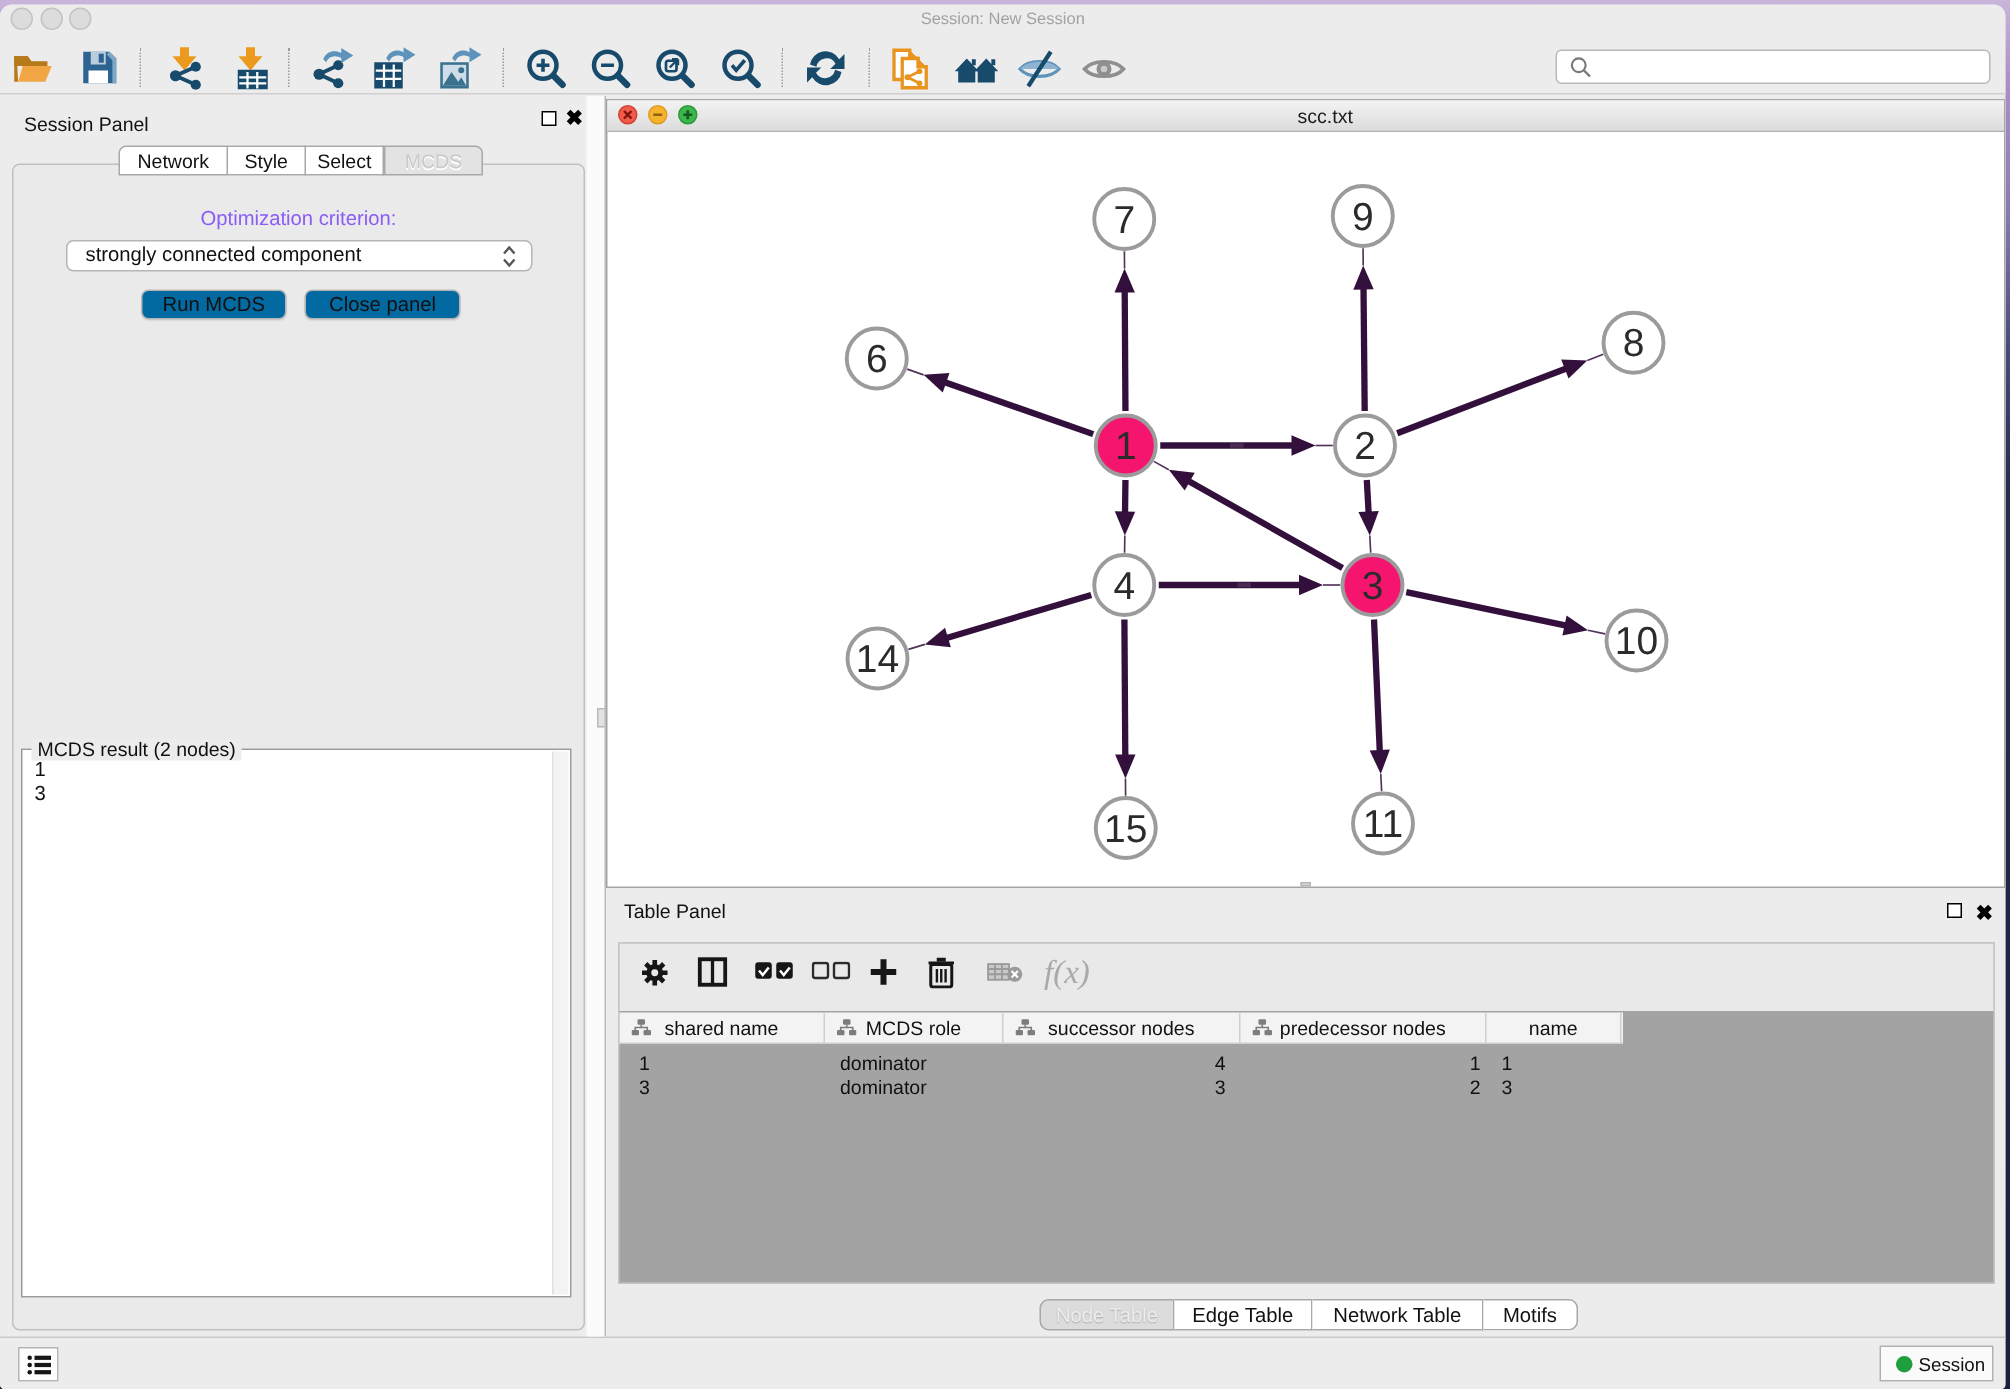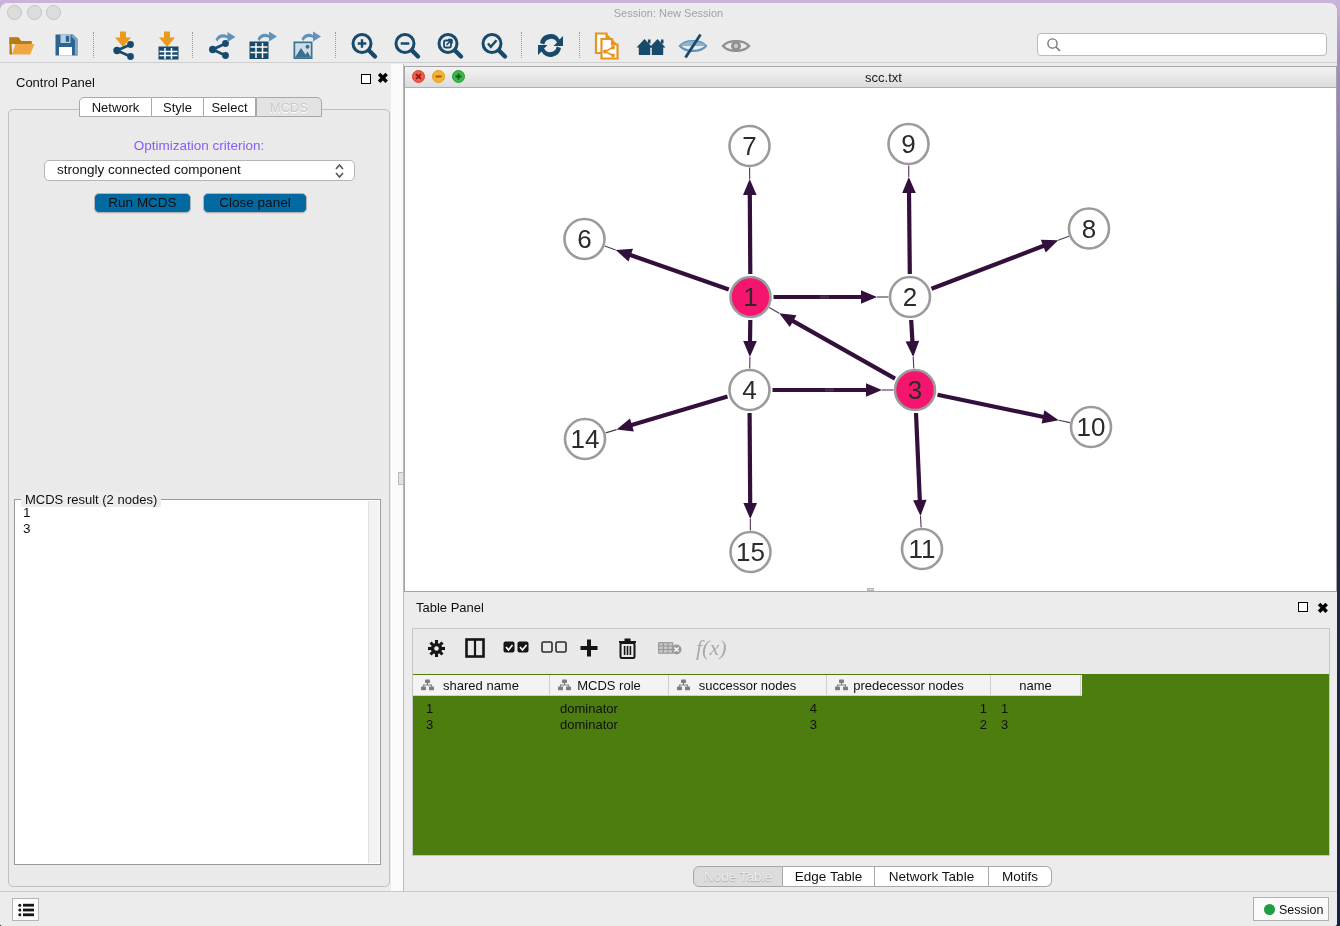--- a/index.html
+++ b/index.html
@@ -31,21 +31,21 @@
 
 #netwin { position:absolute; left:404px; top:63px; width:933px; height:526px; background:#fff; border:1px solid #a5a5a5; }
 #nettitle { position:absolute; left:0; top:0; width:100%; height:21px; background:linear-gradient(#f3f3f3,#dcdcdc); border-bottom:1px solid #b0b0b0; }
 #nettitle span { position:absolute; width:100%; text-align:center; top:3px; font-size:13px; color:#1a1a1a;margin-left:13px; }
 .mac { position:absolute; top:2.5px; width:13px; height:13px; border-radius:50%; }
 #graph { position:absolute; left:0; top:21px; }
 #graph text { font-size:26px; fill:#2b2b2b; text-anchor:middle; }
 
 #tpanel { position:absolute; left:392px; top:589px; width:945px; bottom:35px; background:#ececec; }
 #tphead { position:absolute; left:24px; top:8px; font-size:13px; color:#111; }
-#tbox { position:absolute; left:20px; top:36px; width:918px; height:228px; background:#4d7c0f; border:1px solid #c6c6c6; }
+#tbox { position:absolute; left:20px; top:36px; width:918px; height:228px; background:#a3a3a3; border:1px solid #c6c6c6; }
 #ttoolbar { position:absolute; left:0; top:0; width:100%; height:45px; background:#e9e9e9; }
 #thead { position:absolute; left:0; top:46px; width:669px; height:21px; background:#f3f3f3; border-bottom:1px solid #cfcfcf; }
 .hcell { position:absolute; top:0; height:21px; border-right:1px solid #cfcfcf; font-size:13px; color:#111; text-align:center; line-height:21px; }
 .hicon { position:absolute; top:4px; }
 .trow { position:absolute; font-size:13px; color:#111; }
 .btab { position:absolute; top:274px; height:21px; border:1px solid #a8a8a8; background:#fff; font-size:13.5px; color:#111; text-align:center; line-height:19px; }
 
 #statusbar { position:absolute; left:0; bottom:0; width:100%; height:35px; background:#ececec; border-top:1px solid #c9c9c9; }
 #listbtn { position:absolute; left:12px; top:6px; width:27px; height:23px; background:#fdfdfd; border:1px solid #b5b5b5; }
 #membtn { position:absolute; right:8px; top:5px; width:76px; height:24px; background:#fafafa; border:1px solid #b0b0b0; font-size:13px; color:#111; }
@@ -160,21 +160,21 @@
       <circle cx="15" cy="15" r="2.2" fill="#c9c9c9"></circle>
     </svg>
     <div id="search">
       <svg width="16" height="16" viewBox="0 0 16 16" style="position:absolute;left:8px;top:3px;">
         <circle cx="6.5" cy="6.5" r="4.6" fill="none" stroke="#777" stroke-width="1.4"></circle>
         <line x1="10" y1="10" x2="14" y2="14" stroke="#777" stroke-width="1.6"></line>
       </svg>
     </div>
   </div>
   <div id="cpanel">
-    <div id="cphead">Control Panel</div>
+    <div id="cphead">Session Panel</div>
     <div class="winbtn-sq" style="left:361px;"></div>
     <div class="winbtn-x" style="left:377px;">✖</div>
     <div class="tab" style="left:79px; width:73px; border-radius:5px 0 0 0;">Network</div>
     <div class="tab" style="left:152px; width:52px; border-left:none;">Style</div>
     <div class="tab" style="left:204px; width:52px; border-left:none;">Select</div>
     <div class="tab" style="left:256px; width:66px; border-radius:0 5px 0 0; background:#e3e3e3; color:#c9c9c9; text-shadow:0 1px 0 #fff;">MCDS</div>
     <div id="tabpane">
       <div id="optlabel">Optimization criterion:</div>
       <div id="combo">strongly connected component
         <svg width="9" height="14" style="position:absolute; right:10px; top:3px;" viewBox="0 0 9 14">

